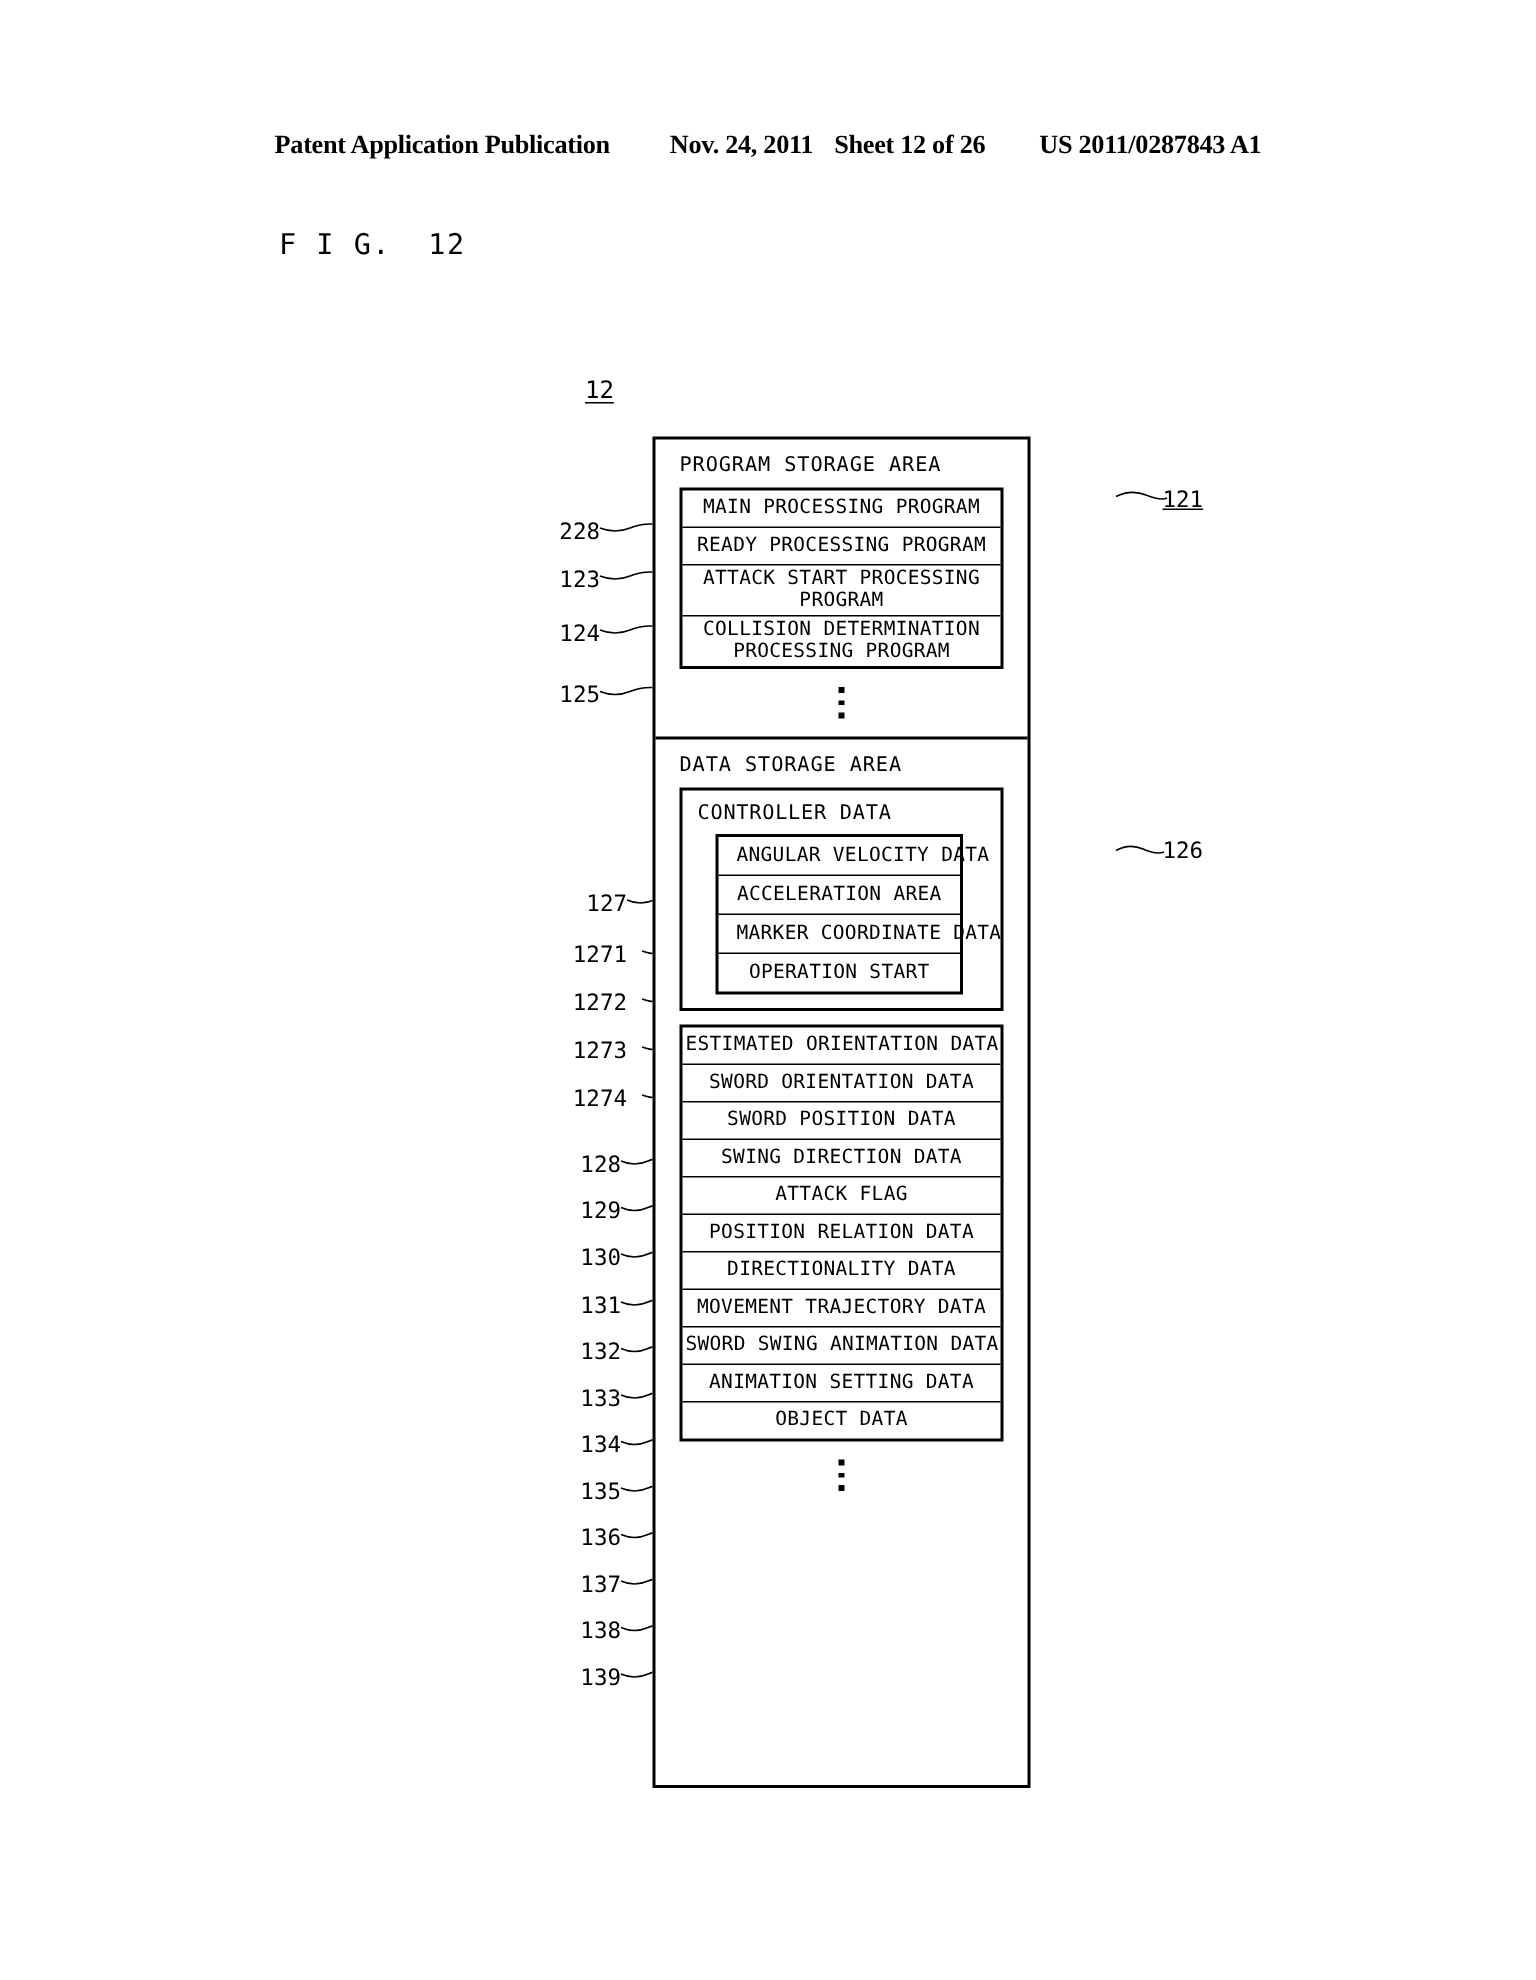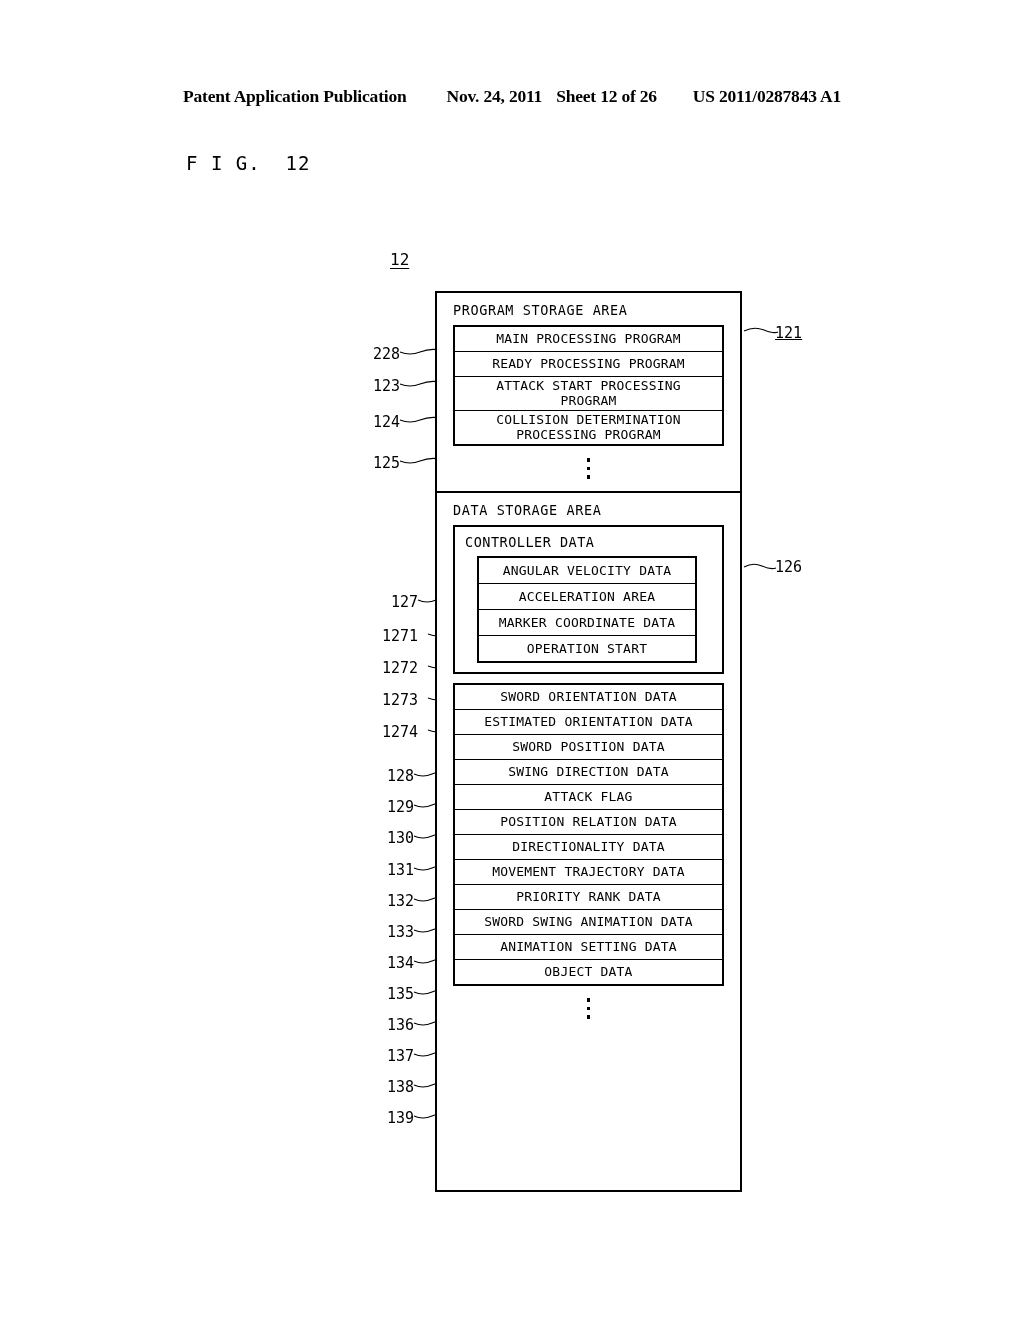--- a/index.html
+++ b/index.html
@@ -47,21 +47,21 @@
     font-family:"DejaVu Sans Mono", monospace;
     font-size:16px;
     text-decoration:underline;
     text-underline-offset:3px;
   }
 
   
   .outer-box{
     position:absolute;
     left:435px;top:291px;
-    width:307px;height:901px;
+    width:252px;height:901px;
     border:2.2px solid #000;
     box-sizing:border-box;
     background:#fff;
   }
 
   .area-title{
     font-size:13.5px;
     letter-spacing:0.6px;
     padding:9px 0 7px 16px;
     white-space:nowrap;
@@ -281,29 +281,28 @@
         <div class="row">ANGULAR VELOCITY DATA</div>
         <div class="row">ACCELERATION AREA</div>
         <div class="row">MARKER COORDINATE DATA</div>
         <div class="row">OPERATION START</div>
       </div>
     </div>
 
     <div class="spacer-8"></div>
 
     <div class="box-list">
+      <div class="row">ESTIMATED ORIENTATION DATA</div>
       <div class="row">SWORD ORIENTATION DATA</div>
-      <div class="row">ESTIMATED ORIENTATION DATA</div>
       <div class="row">SWORD POSITION DATA</div>
       <div class="row">SWING DIRECTION DATA</div>
       <div class="row">ATTACK FLAG</div>
       <div class="row">POSITION RELATION DATA</div>
       <div class="row">DIRECTIONALITY DATA</div>
       <div class="row">MOVEMENT TRAJECTORY DATA</div>
-      <div class="row">PRIORITY RANK DATA</div>
       <div class="row">SWORD SWING ANIMATION DATA</div>
       <div class="row">ANIMATION SETTING DATA</div>
       <div class="row">OBJECT DATA</div>
     </div>
 
     <div class="vdots">
         <i></i>
         <i></i>
         <i></i>
       </div>

